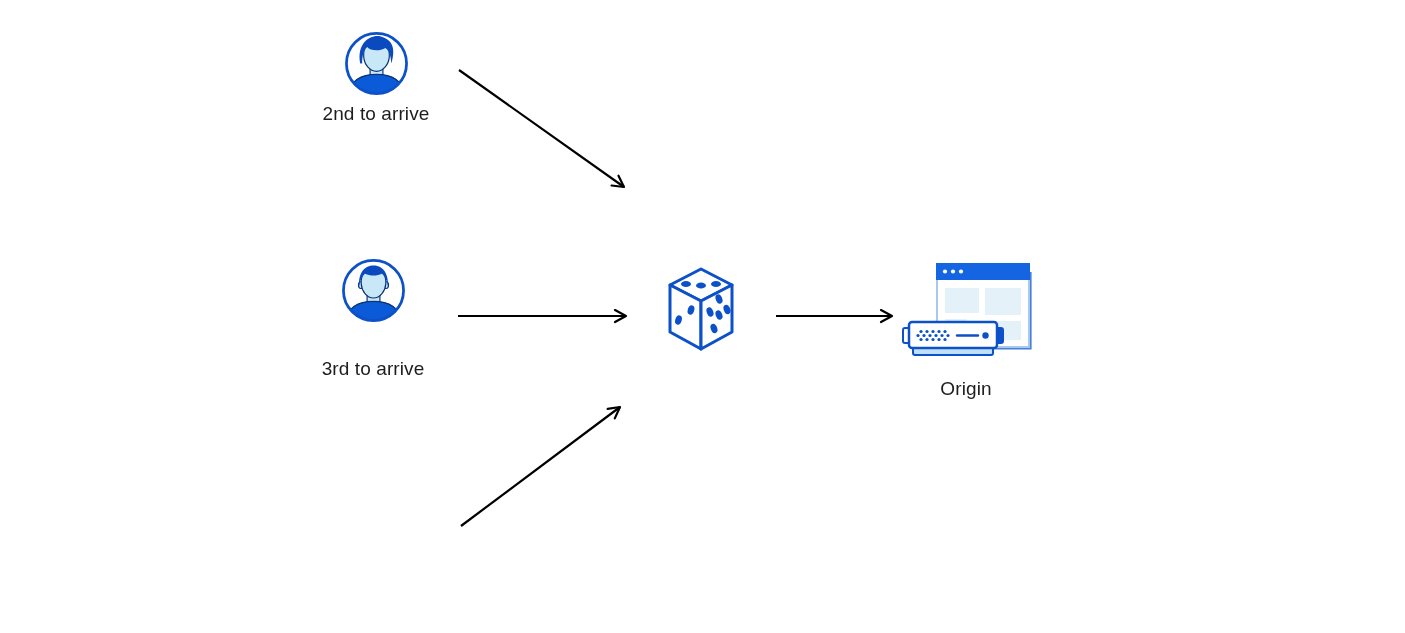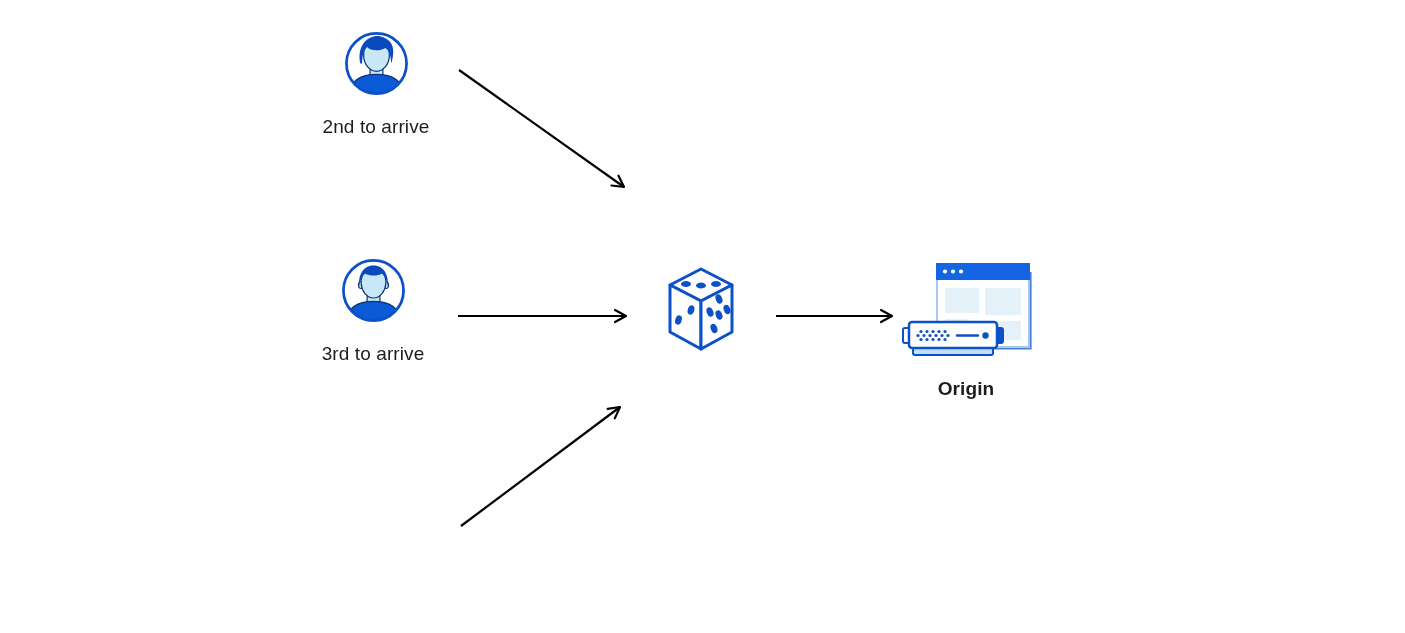--- a/index.html
+++ b/index.html
@@ -9,29 +9,29 @@
     background:var(--background,#ffffff);
     font-family:"Liberation Sans","DejaVu Sans",sans-serif;
     overflow:hidden;
   }
   .arrows-layer{position:absolute;left:0;top:0;width:1405px;height:633px;}
   .arrow{stroke:var(--arrow-color,#000);stroke-width:2.2;fill:none;}
   .arrow-head{stroke:var(--arrow-color,#000);fill:none;stroke-width:2.2;stroke-linecap:round;stroke-linejoin:round;}
 
   .node{position:absolute;display:flex;flex-direction:column;align-items:center;}
   .node-label{
-    margin-top:20px;
+    margin-top:7px;
     font-size:19px;
     line-height:20px;
     color:var(--label-color,#1d1d1f);
     letter-spacing:.1px;
     white-space:nowrap;
     text-align:center;
   }
-  .origin-label{margin-top:15px;font-weight:bold;}
+  .origin-label{margin-top:15px;}
 
   
   .f-white{fill:#ffffff}
   .f-none{fill:none}
   .f-blue{fill:var(--icon-blue,#0C51C8)}
   .f-face{fill:var(--face-blue,#C9E8F7)}
   .f-hair{fill:var(--hair-blue,#0B49BE)}
   .f-shirt{fill:var(--shirt-blue,#0B5BD8)}
   .f-pale{fill:var(--pale-blue,#E4F1F9)}
   .f-title{fill:var(--titlebar-blue,#1565E2)}
@@ -70,21 +70,21 @@
         <rect class="f-face st-navy" x="27.5" y="32" width="13" height="18" stroke-width="1.2"></rect>
         <path class="f-shirt st-navy" d="M5 68 C7 50 19 45 34 45 C49 45 61 50 63 68 Z" stroke-width="1.3"></path>
         <path class="f-face st-navy" d="M34 11 C43 11 47.6 18 47 27 C46.4 35 41 42 34 42 C27 42 21.6 35 21 27 C20.4 18 25 11 34 11 Z" stroke-width="1.2"></path>
         <path class="f-hair" d="M17.5 34 C13.5 13 28 4 38.5 6.5 C46.5 8.5 51.5 14 51 23 C50.8 27 50 31 49 34 C48.6 26 46.6 20.5 43 18.2 C37 22 27.5 21 24.6 17.2 C20.8 20.3 19.6 26.3 19.4 34 Z"></path>
       </g>
       <circle class="f-none st-blue" cx="34" cy="34" r="30.5" stroke-width="2.8"></circle>
     </svg>
     <div class="node-label">2nd to arrive</div>
   </div>
 
-  <div class="node" style="left:301px;top:257px;width:144px;">
+  <div class="node" style="left:301px;top:257px;width:144px;gap:28px;">
     <svg width="67" height="67" viewBox="0 0 68 68" xmlns="http://www.w3.org/2000/svg">
       <defs>
           <clipPath id="clipB">
             <circle cx="34" cy="34" r="30.5"></circle>
           </clipPath>
         </defs>
       <circle class="f-white" cx="34" cy="34" r="30.5"></circle>
       <g clip-path="url(#clipB)">
         <rect class="f-face st-navy" x="27.5" y="32" width="13" height="18" stroke-width="1.2"></rect>
         <path class="f-shirt st-navy" d="M5 68 C7 50 19 45 34 45 C49 45 61 50 63 68 Z" stroke-width="1.3"></path>

